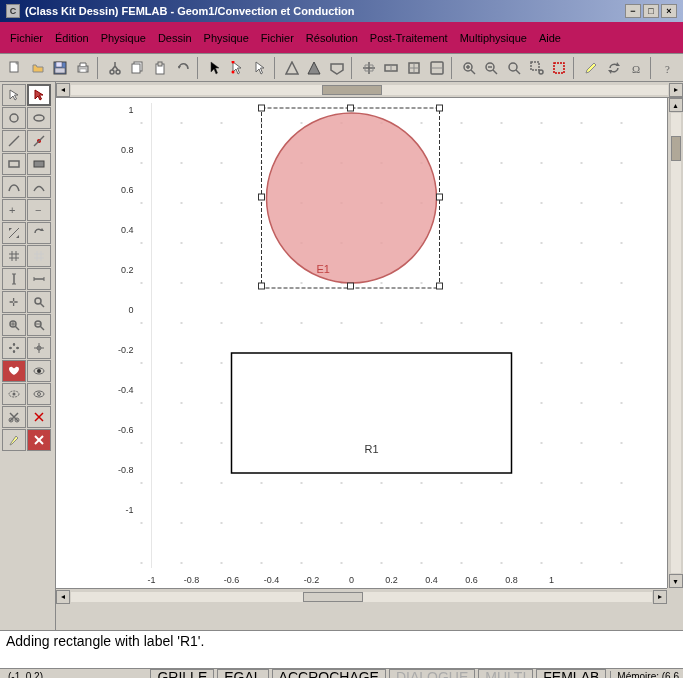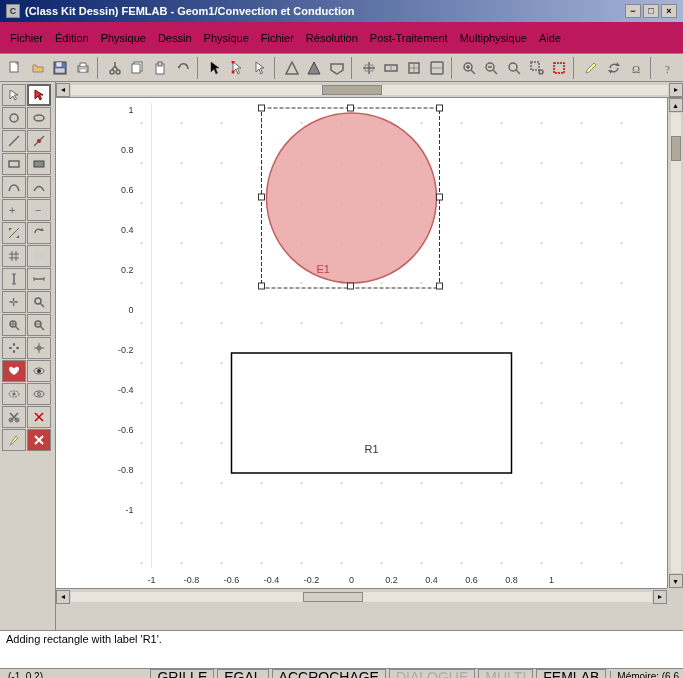--- a/index.html
+++ b/index.html
@@ -681,21 +681,21 @@
       <div style="width:14px; height:14px; background:#d4d0c8; border:1px solid #888; display:flex; align-items:center; justify-content:center; font-size:8px; cursor:pointer; flex-shrink:0;">◂</div>
       <div style="flex:1; height:10px; background:#e8e4dc; margin:0 1px; position:relative;">
         <div style="position:absolute; height:100%; width:60px; background:#d4d0c8; border:1px solid #888; left:40%;"></div>
       </div>
       <div style="width:14px; height:14px; background:#d4d0c8; border:1px solid #888; display:flex; align-items:center; justify-content:center; font-size:8px; cursor:pointer; flex-shrink:0;">▸</div>
     </div>
   </div>
 </div>
 
 <div id="log-area">
-  <div style="font-size:11px;">Adding rectangle with label 'R1'.</div>
+  <div style="font-size:14px;">Adding rectangle with label 'R1'.</div>
 </div>
 
 <div id="status-bar">
   <span class="status-left">(-1, 0.2)</span>
   <button class="status-btn">GRILLE</button>
   <button class="status-btn">EGAL</button>
   <button class="status-btn">ACCROCHAGE</button>
   <button class="status-btn disabled" style="color:#aaa;">DIALOGUE</button>
   <button class="status-btn disabled" style="color:#aaa;text-align:center;">MULTI</button>
   <button class="status-btn">FEMLAB</button>

